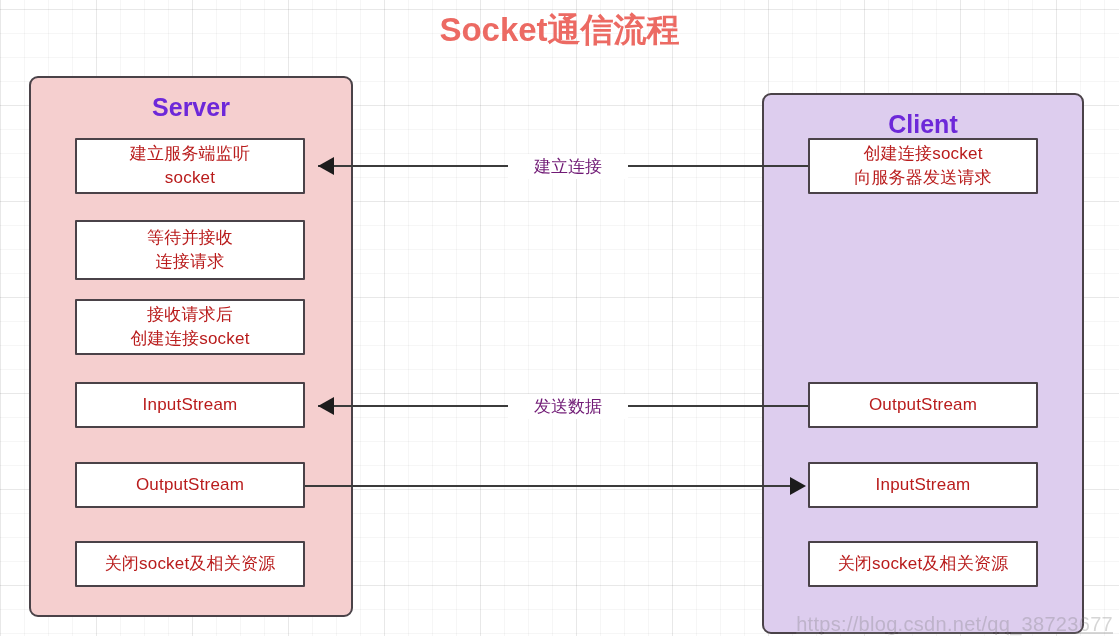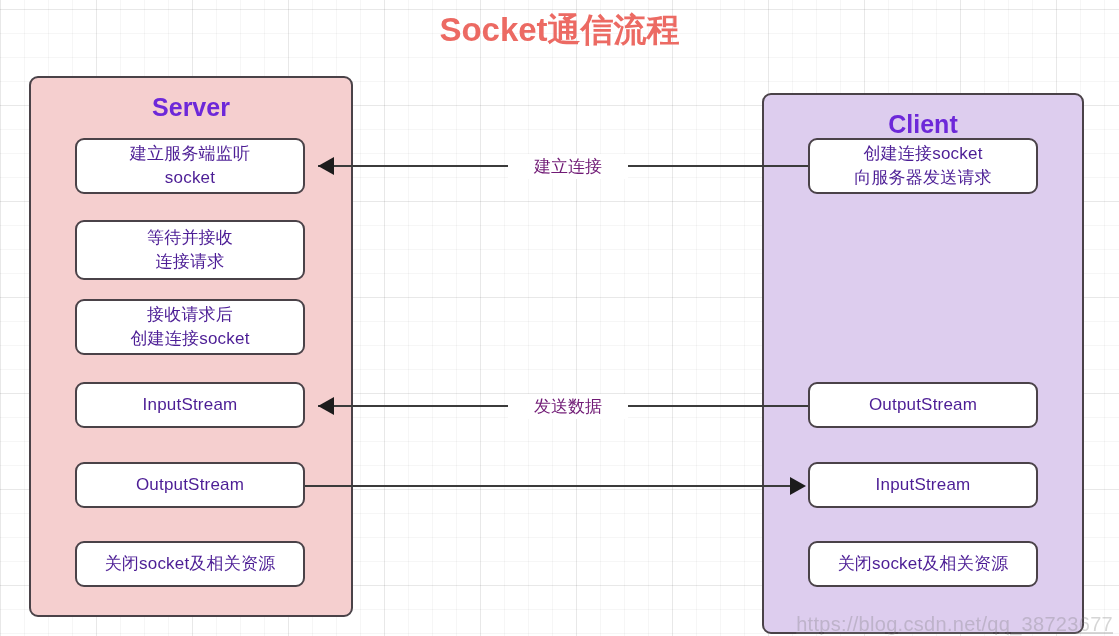--- a/index.html
+++ b/index.html
@@ -69,26 +69,26 @@
     font-weight: bold;
     color: #6d28d9;
   }
 
   
   .node {
     position: absolute;
     box-sizing: border-box;
     background: #ffffff;
     border: 2.5px solid #4a4248;
-    border-radius: 9px;
+    border-radius: 1px;
     display: flex;
     align-items: center;
     justify-content: center;
     text-align: center;
-    color: #4c1d95;
+    color: #b91c1c;
     font-size: 17px;
     line-height: 1.42;
     letter-spacing: 0.2px;
     z-index: 4;
   }
   .node .l2 { display: block; }
 
   
   .conn-line {
     position: absolute;

